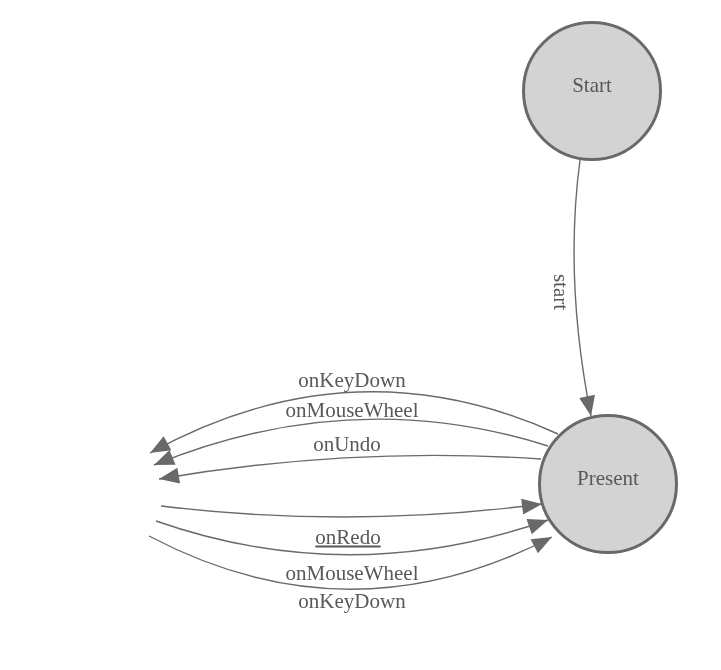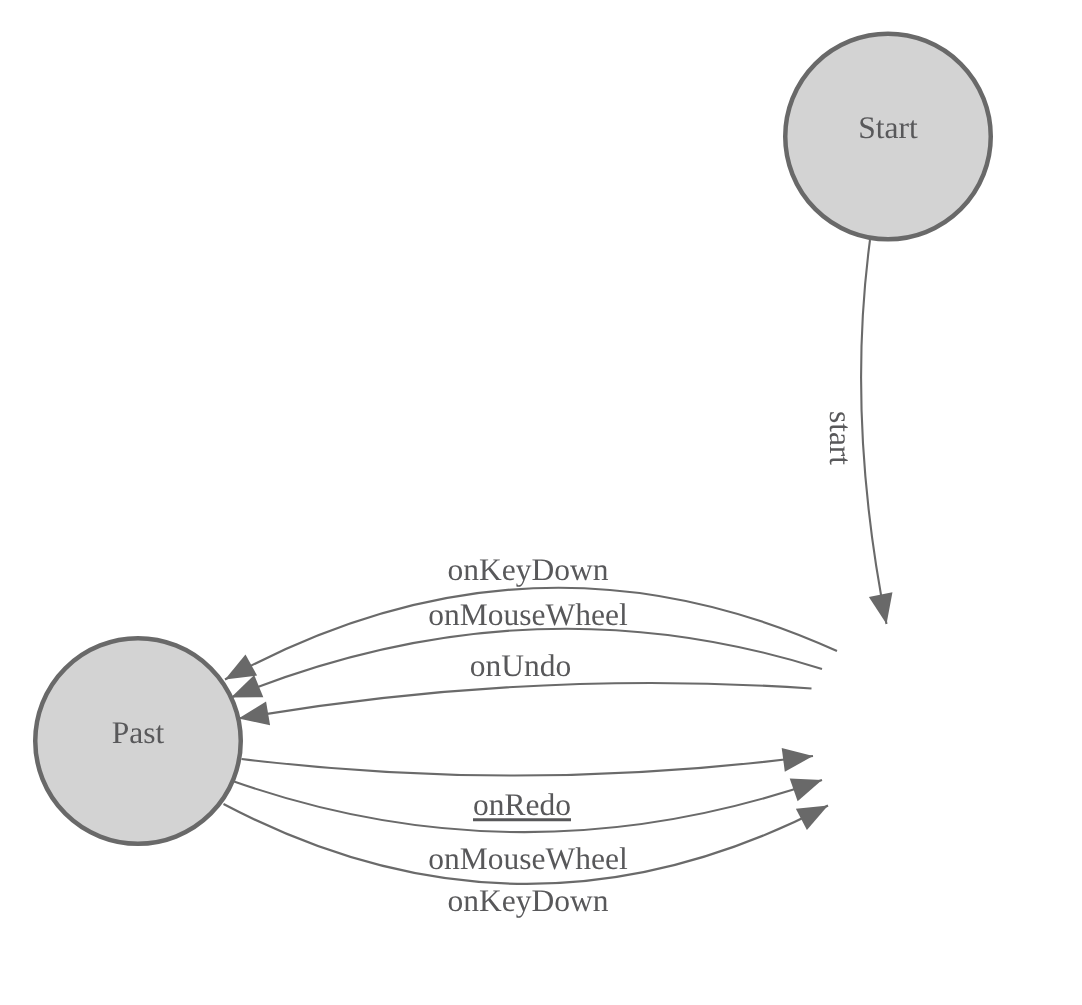--- a/index.html
+++ b/index.html
@@ -64,22 +64,22 @@
   #label-onkeydown-b  { left: 352px; top: 601px; }
 </style>
 </head>
 <body>
 
 <div class="canvas">
 
   <div class="node" id="node-start">
     <span class="node-label">Start</span>
   </div>
-  <div class="node" id="node-past">
-    <span class="node-label">Past</span>
+  <div class="node" id="node-present">
+    <span class="node-label">Present</span>
   </div>
 
   <svg class="edges" viewBox="0 0 721 670">
     <defs>
       <marker id="arrowhead" markerUnits="userSpaceOnUse" markerWidth="24" markerHeight="20" refX="20.5" refY="9" orient="auto">
         <path d="M0.5,1 L20.5,9 L0.5,17 Z" fill="#696969"></path>
       </marker>
     </defs>
     <path class="edge" d="M 580,160 Q 564,280 591,416" marker-end="url(#arrowhead)"></path>
     <path class="edge" d="M 558,434 Q 353,341 150,453" marker-end="url(#arrowhead)"></path>

